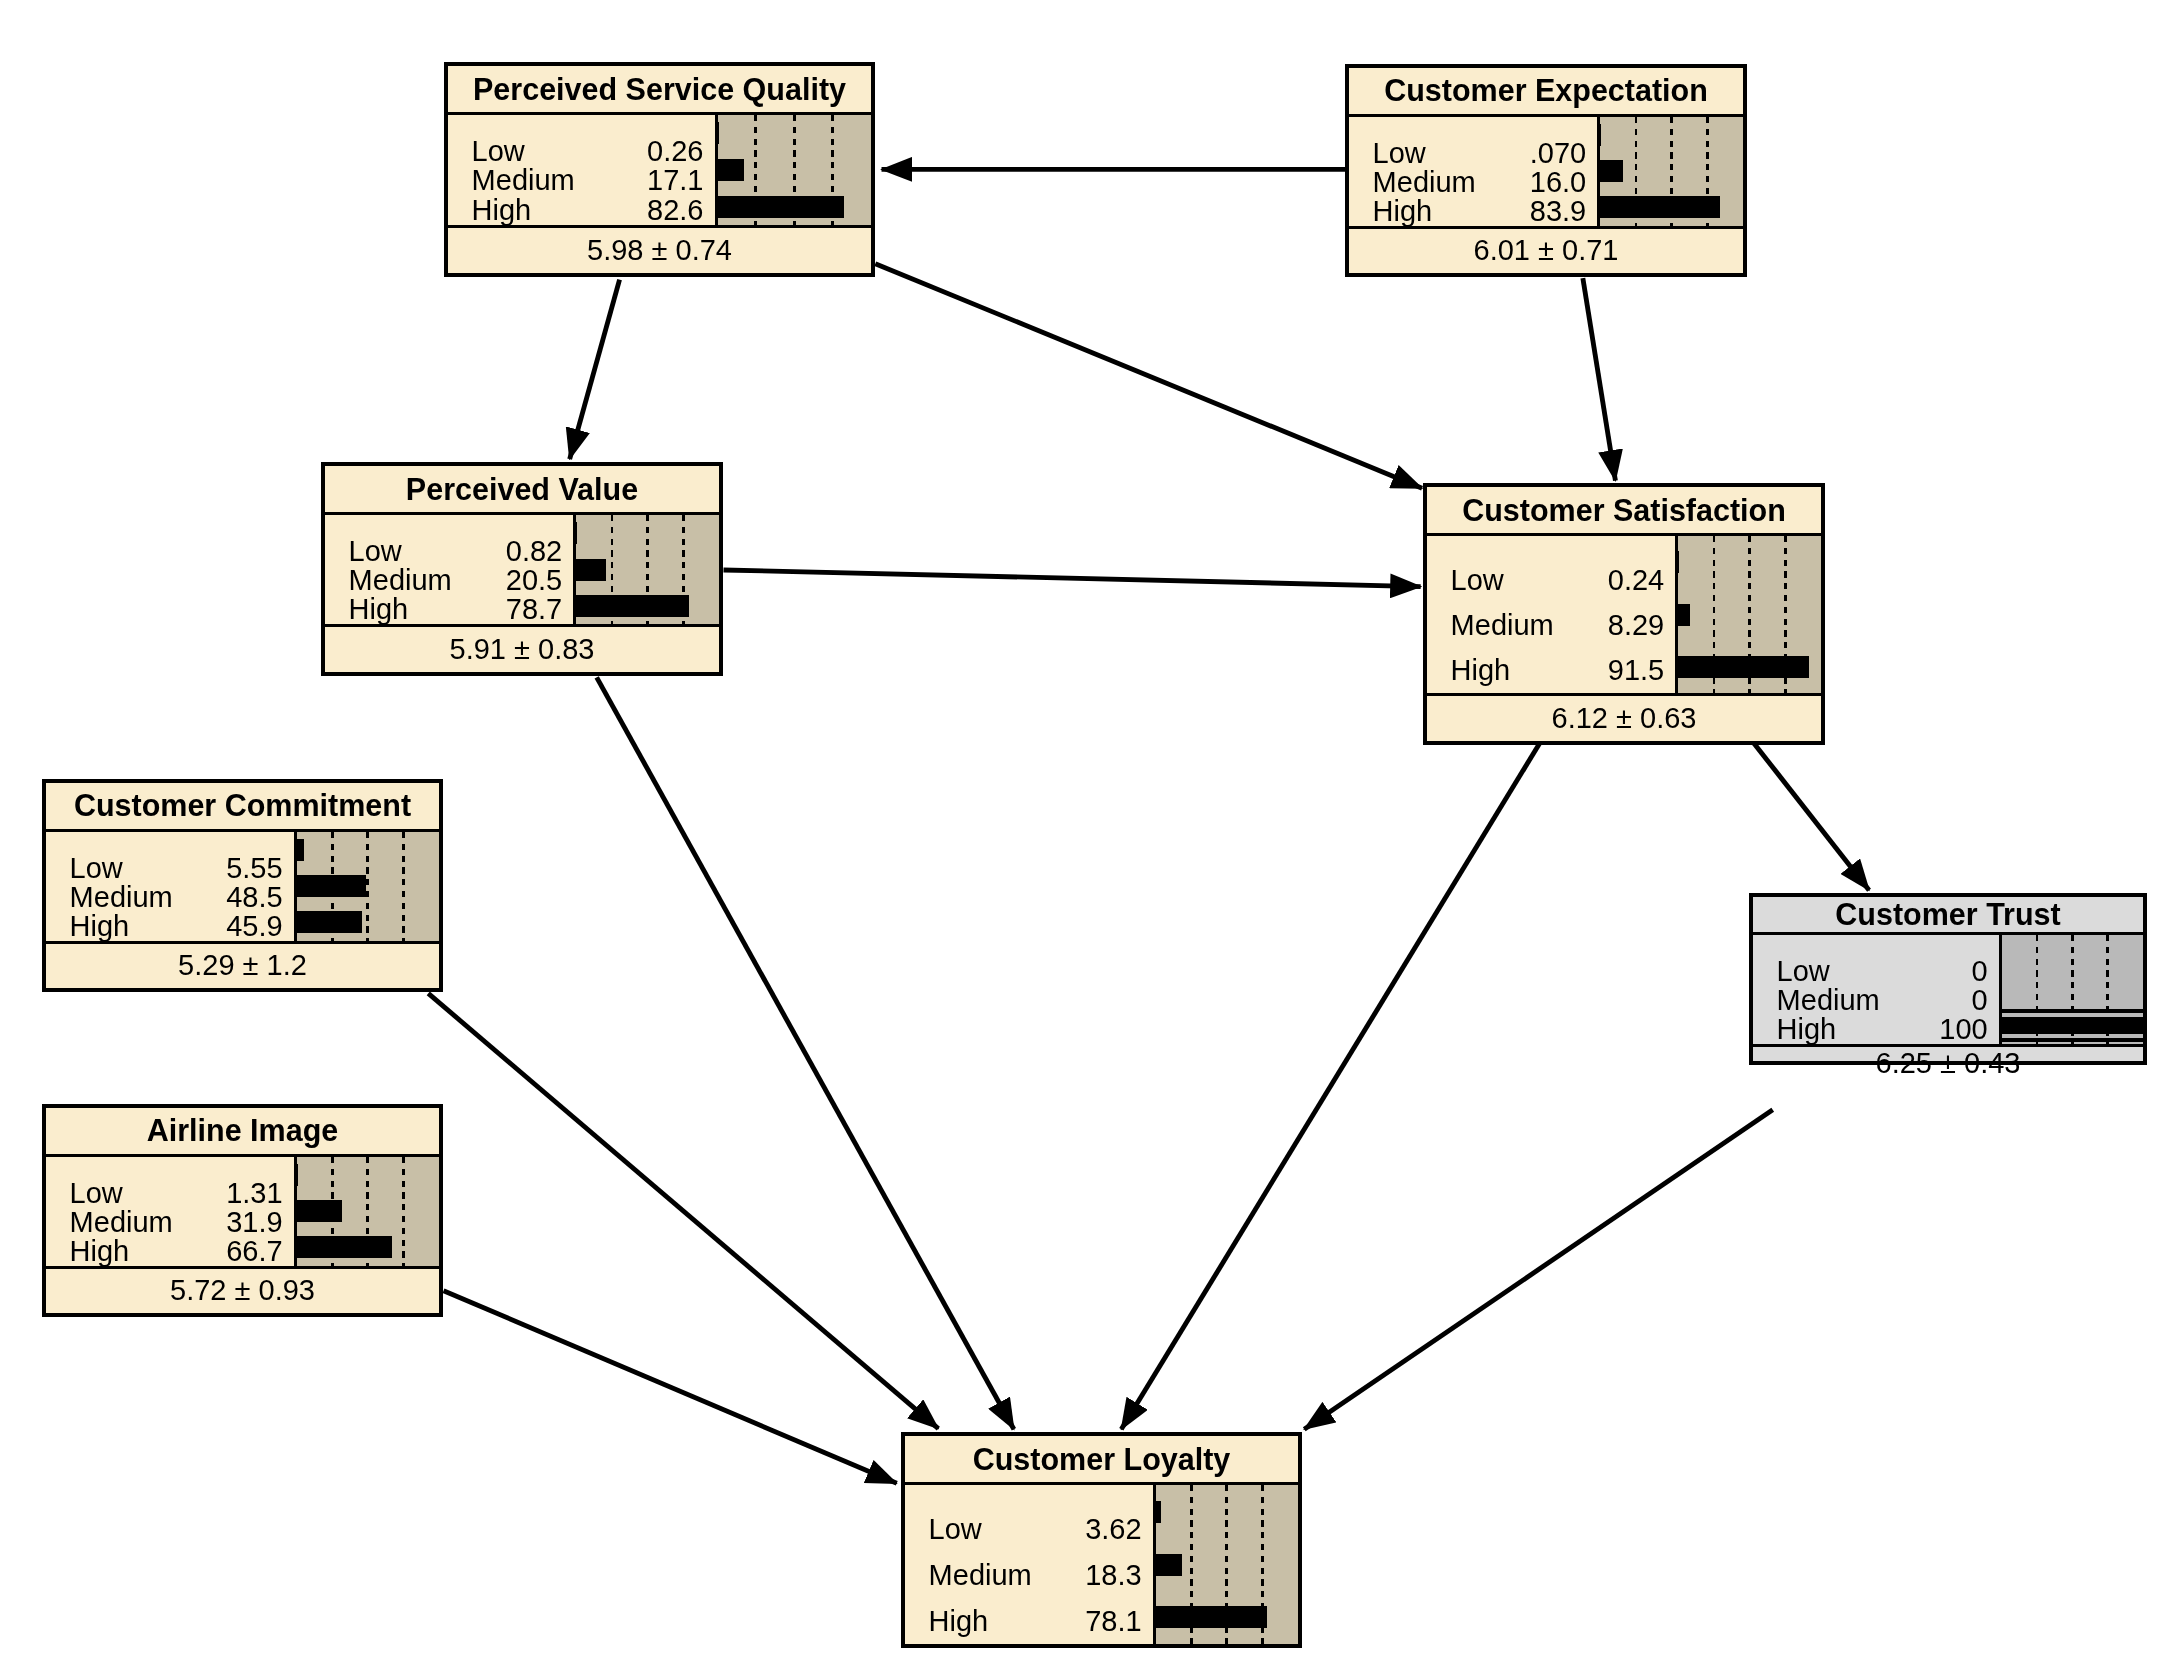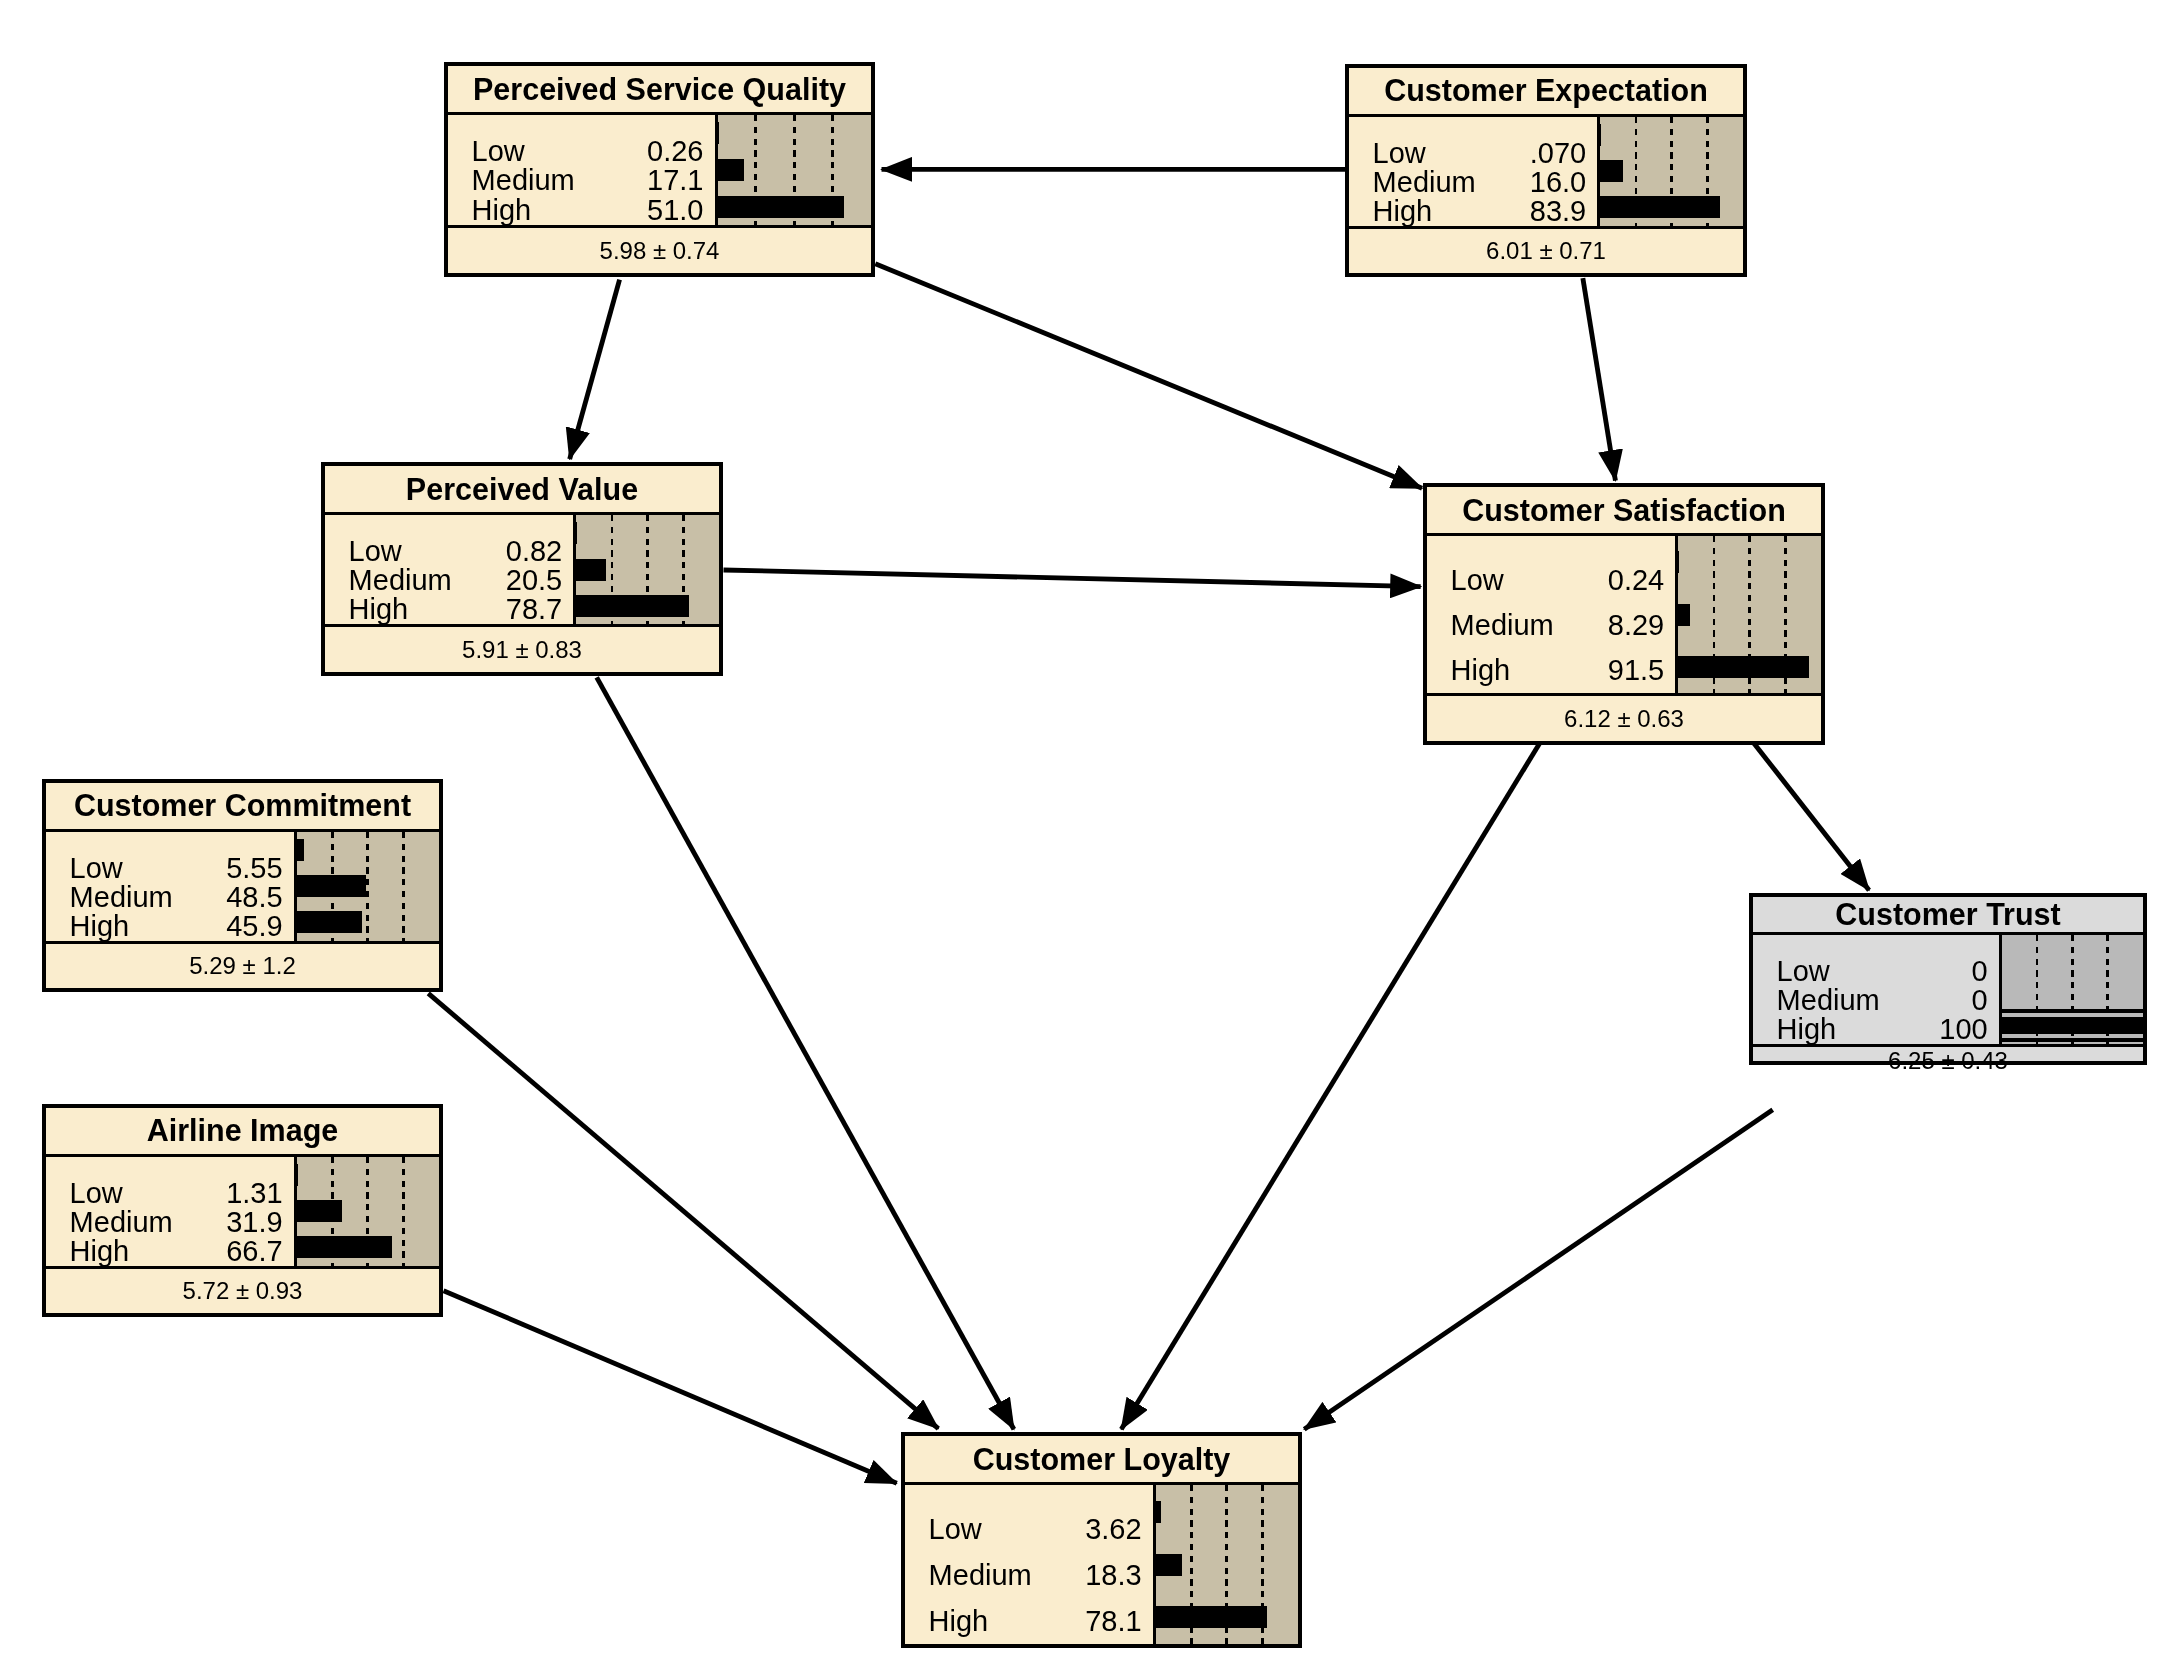--- a/index.html
+++ b/index.html
@@ -57,21 +57,21 @@
   .bar.b2{top:calc(83.33% - 11px);}
   .bar.evidence{
     height:33px;
     top:calc(83.33% - 16.6px);
     background:linear-gradient(#000 0 4.2px, transparent 4.2px 8.3px, #000 8.3px 25px, transparent 25px 29px, #000 29px 33px);
   }
   .node .nfooter{
     height:45px;
     border-top:3.5px solid #000;
     display:flex;align-items:center;justify-content:center;
-    font-size:24px;color:#000;
+    font-size:29px;color:#000;
   }
 </style>
 </head>
 <body>
 
 <div id="canvas">
 
   <svg id="edges" xmlns="http://www.w3.org/2000/svg" viewBox="0 0 3150 2419" width="2183" height="1677">
     <defs>
       <marker id="arrow" markerUnits="userSpaceOnUse" markerWidth="46" markerHeight="36" refX="44" refY="18" orient="auto">
@@ -98,21 +98,21 @@
         <div class="srow">
             <span>Low</span>
             <span>0.26</span>
           </div>
         <div class="srow">
             <span>Medium</span>
             <span>17.1</span>
           </div>
         <div class="srow">
             <span>High</span>
-            <span>51.0</span>
+            <span>82.6</span>
           </div>
       </div>
       <div class="barpanel">
         <i class="grid g25"></i>
           <i class="grid g50"></i>
           <i class="grid g75"></i>
         <div class="bar b0" style="width: 0.26%;"></div>
         <div class="bar b1" style="width: 17.1%;"></div>
         <div class="bar b2" style="width: 82.6%;"></div>
       </div>

